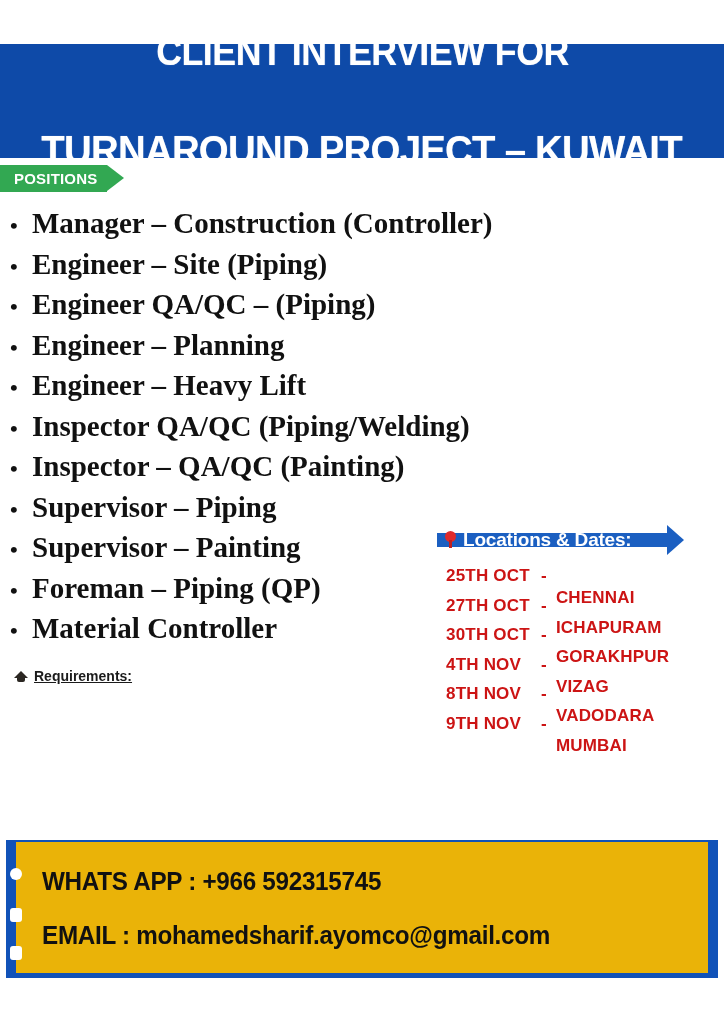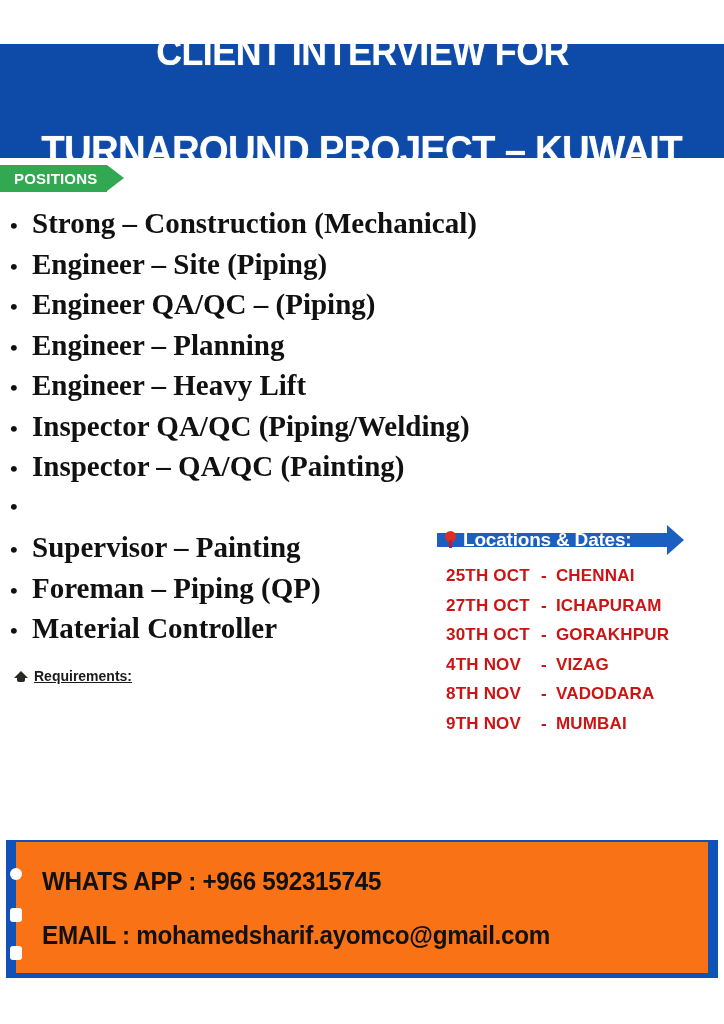--- a/index.html
+++ b/index.html
@@ -186,21 +186,21 @@
     white-space: nowrap;
   }
   .locations-rows {
     margin: 0;
     padding: 0;
     list-style: none;
     margin-top: 6px;
   }
   .location-row {
     display: flex;
-    align-items: flex-end;
+    align-items: center;
     height: 29.5px;
     color: #cc1414;
     font-family: "Liberation Sans", sans-serif;
     font-weight: 700;
     font-size: 17px;
     line-height: 29.5px;
     letter-spacing: 0.2px;
     white-space: nowrap;
     padding-left: 9px;
     box-sizing: border-box;
@@ -289,21 +289,21 @@
     box-sizing: border-box;
     background: #ffffff;
     border: 2px solid #1152b8;
     border-right-width: 10px;
     border-left-width: 10px;
     border-bottom-width: 5px;
   }
   .contact-inner {
     position: absolute;
     inset: 0;
-    background: #f97316;
+    background: #eab308;
     display: flex;
     flex-direction: column;
     justify-content: center;
     padding-left: 26px;
     box-sizing: border-box;
   }
   .contact-line {
     font-family: "Liberation Sans", sans-serif;
     font-weight: 700;
     font-size: 25px;
@@ -341,21 +341,21 @@
   <div class="positions-tag">
     <div class="positions-tag-body">
       <span class="positions-tag-label">POSITIONS</span>
     </div>
     <div class="positions-tag-arrow"></div>
   </div>
 
   <ul class="positions-list">
     <li class="position-item">
       <span class="position-bullet">•</span>
-      <span class="position-text">Strong – Construction (Mechanical)</span>
+      <span class="position-text">Manager – Construction (Controller)</span>
     </li>
     <li class="position-item">
       <span class="position-bullet">•</span>
       <span class="position-text">Engineer – Site (Piping)</span>
     </li>
     <li class="position-item">
       <span class="position-bullet">•</span>
       <span class="position-text">Engineer QA/QC – (Piping)</span>
     </li>
     <li class="position-item">
@@ -369,20 +369,21 @@
     <li class="position-item">
       <span class="position-bullet">•</span>
       <span class="position-text">Inspector QA/QC (Piping/Welding)</span>
     </li>
     <li class="position-item">
       <span class="position-bullet">•</span>
       <span class="position-text">Inspector – QA/QC (Painting)</span>
     </li>
     <li class="position-item">
       <span class="position-bullet">•</span>
+      <span class="position-text">Supervisor – Piping</span>
     </li>
     <li class="position-item">
       <span class="position-bullet">•</span>
       <span class="position-text">Supervisor – Painting</span>
     </li>
     <li class="position-item">
       <span class="position-bullet">•</span>
       <span class="position-text">Foreman – Piping (QP)</span>
     </li>
     <li class="position-item">

